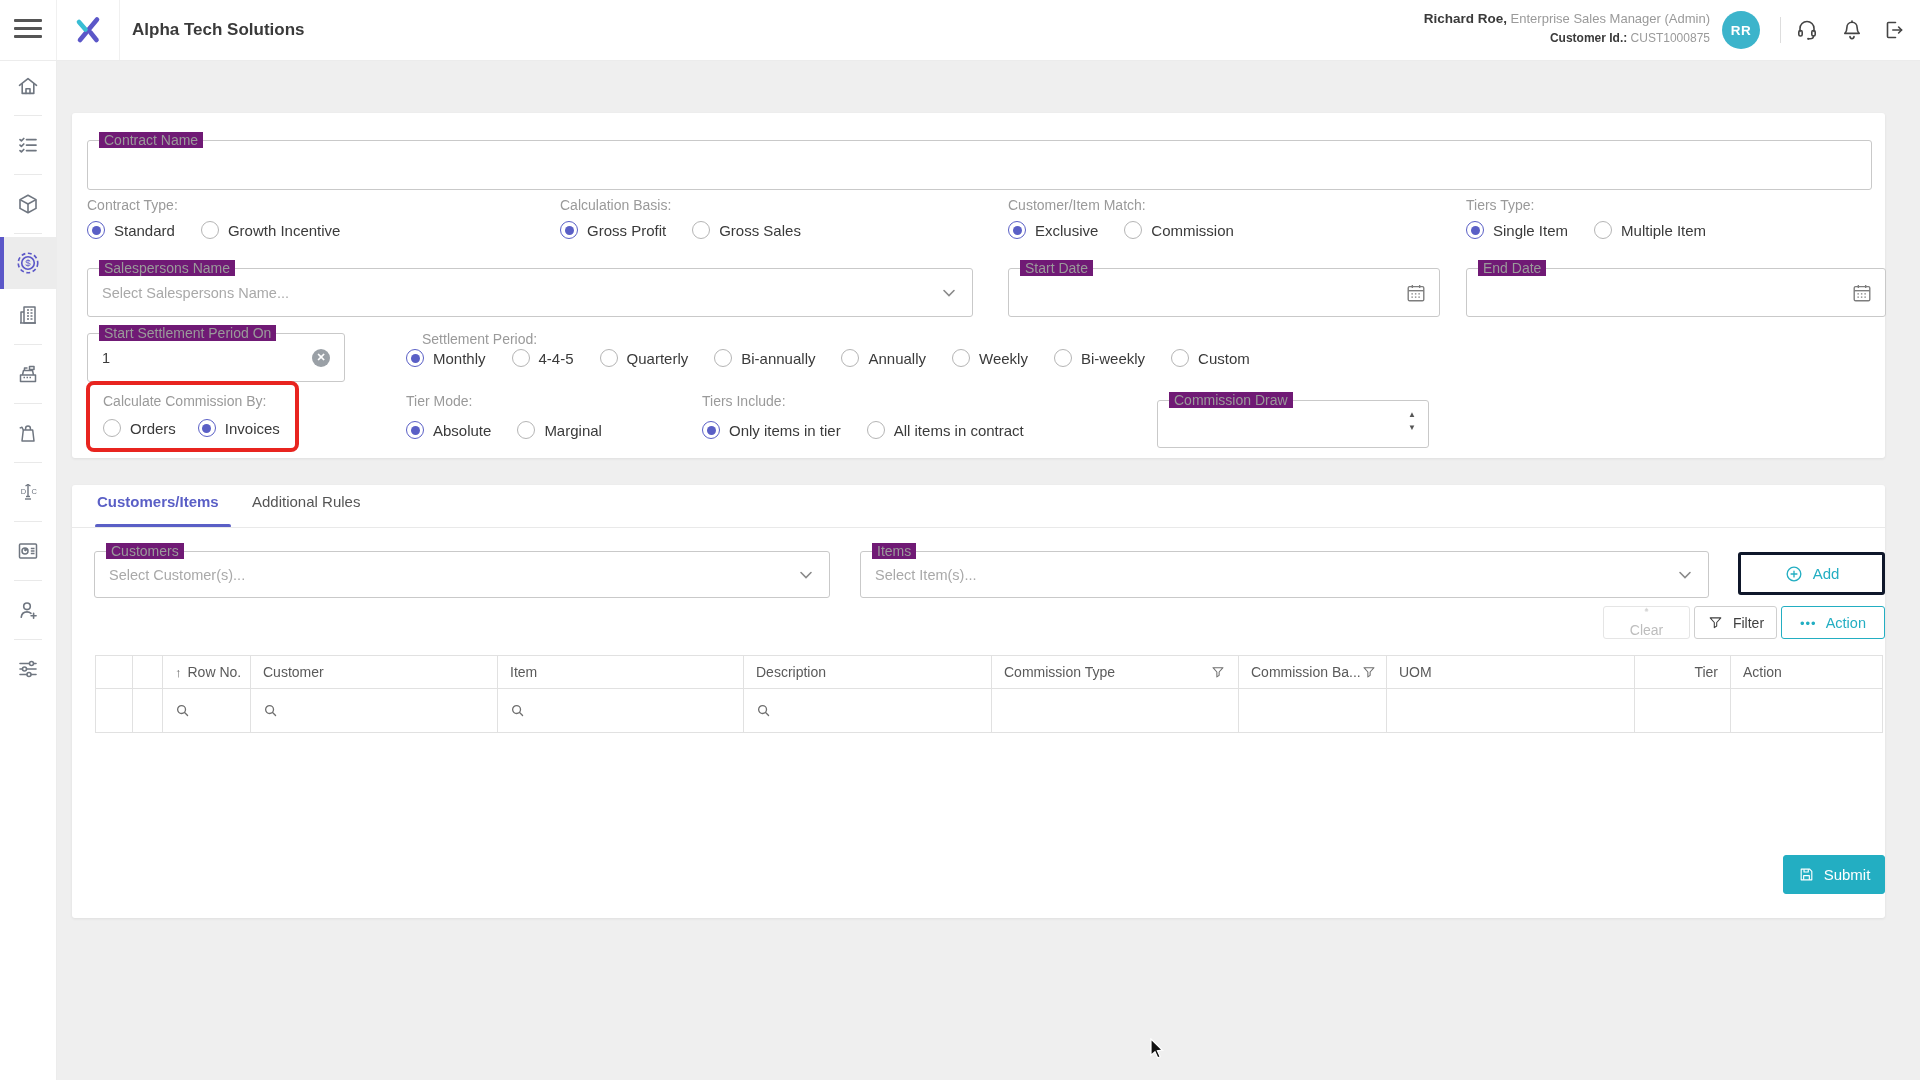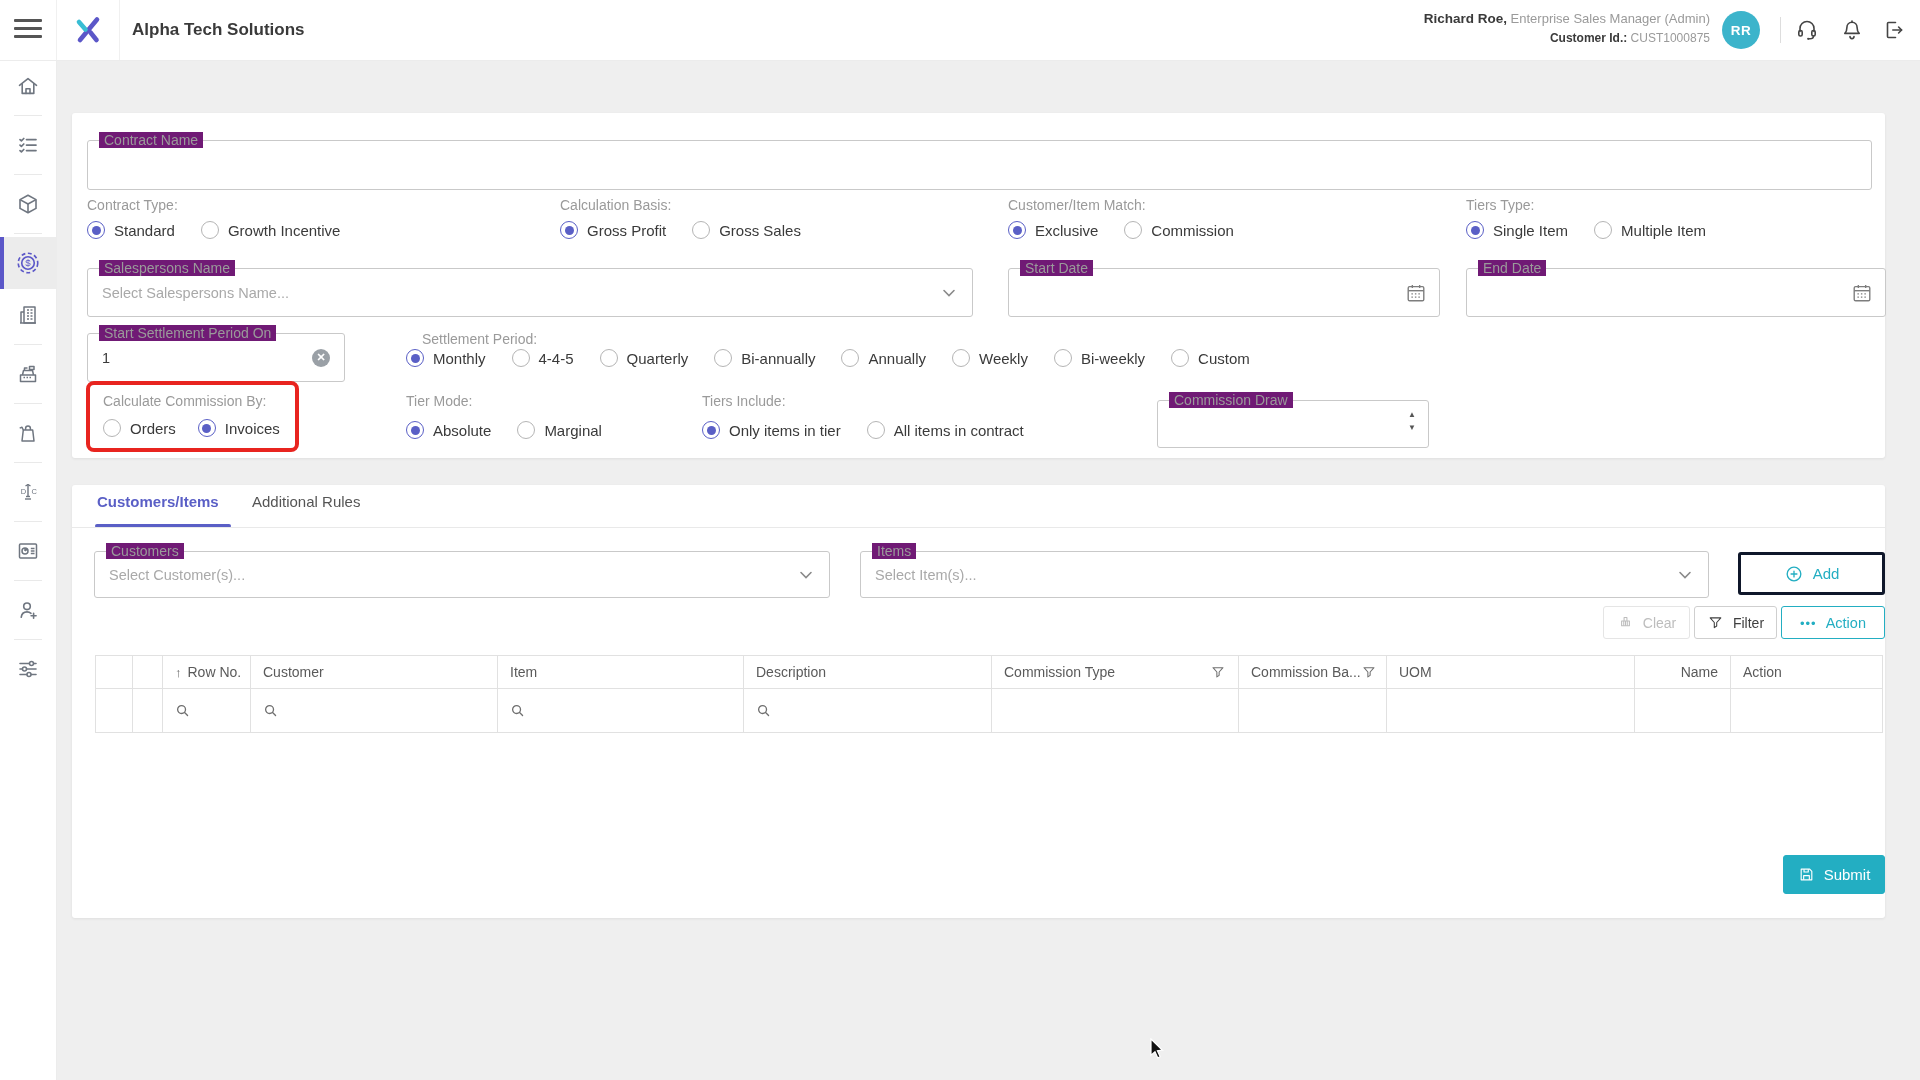--- a/index.html
+++ b/index.html
@@ -54,21 +54,21 @@
   .red-box{position:absolute;left:14px;top:268px;width:213px;height:71px;border:4px solid #e8241f;border-radius:8px;box-sizing:border-box;pointer-events:none;}
   
   .tabs-line{position:absolute;left:0;top:42px;width:1813px;height:1px;background:#e9e9e9;}
   .tab{position:absolute;top:8px;font-size:15px;cursor:pointer;}
   .tab.active{color:#5a5fc6;font-weight:700;}
   .tab.idle{color:#555;}
   .tab-underline{position:absolute;left:23px;top:39px;width:136px;height:4px;background:#5a5fc6;border-radius:2px;}
   
   .btn{position:absolute;display:flex;align-items:center;justify-content:center;gap:9px;border-radius:3px;font-size:15px;cursor:pointer;box-sizing:border-box;background:#fff;}
   .btn-add{border:3px solid #0f172a;color:#23aec2;}
-  .btn-clear{border:1px solid #e5e5e5;color:#bdbdbd;font-size:14px;}
+  .btn-clear{border:1px solid #e5e5e5;color:#bdbdbd;font-size:14px;flex-direction:column;}
   .btn-filter{border:1px solid #cfcfcf;color:#3f3f3f;font-size:14px;}
   .btn-action{border:1px solid #23aec2;color:#23aec2;font-size:14.5px;}
   .btn-submit{background:#23aec2;border:1px solid #23aec2;color:#fff;font-size:15px;}
   .dots{letter-spacing:1px;font-size:13px;margin-top:1px;}
   
   .tbl{position:absolute;left:23px;top:170px;width:1788px;}
   .trow{display:flex;width:1788px;box-sizing:border-box;}
   .thead{border-top:1px solid #e1e1e1;border-bottom:1px solid #e1e1e1;height:34px;}
   .tsearch{border-bottom:1px solid #e1e1e1;height:44px;}
   .tc{box-sizing:border-box;border-right:1px solid #e1e1e1;display:flex;align-items:center;padding:0 12px;font-size:14px;color:#5a5a5a;overflow:hidden;white-space:nowrap;}
@@ -489,21 +489,21 @@
           <div class="tc between" style="width:148px">
               <span>Commission Ba...</span>
               <svg class="fun" viewBox="0 0 24 24" fill="none" stroke="currentColor" stroke-width="1.6" stroke-linejoin="round">
                 <path d="M4.5 5.5h15L13.7 12v5l-3.4 2.3V12z"></path>
               </svg>
             </div>
           <div class="tc" style="width:248px">
               <span>UOM</span>
             </div>
           <div class="tc right" style="width:96px">
-              <span>Name</span>
+              <span>Tier</span>
             </div>
           <div class="tc" style="width:152px">
               <span>Action</span>
             </div>
         </div>
         <div class="trow tsearch">
           <div class="tc" style="width:38px"></div>
           <div class="tc" style="width:30px"></div>
           <div class="tc" style="width:88px">
               <svg class="mag" viewBox="0 0 16 16" fill="none" stroke="currentColor" stroke-width="1.4" stroke-linecap="round">

